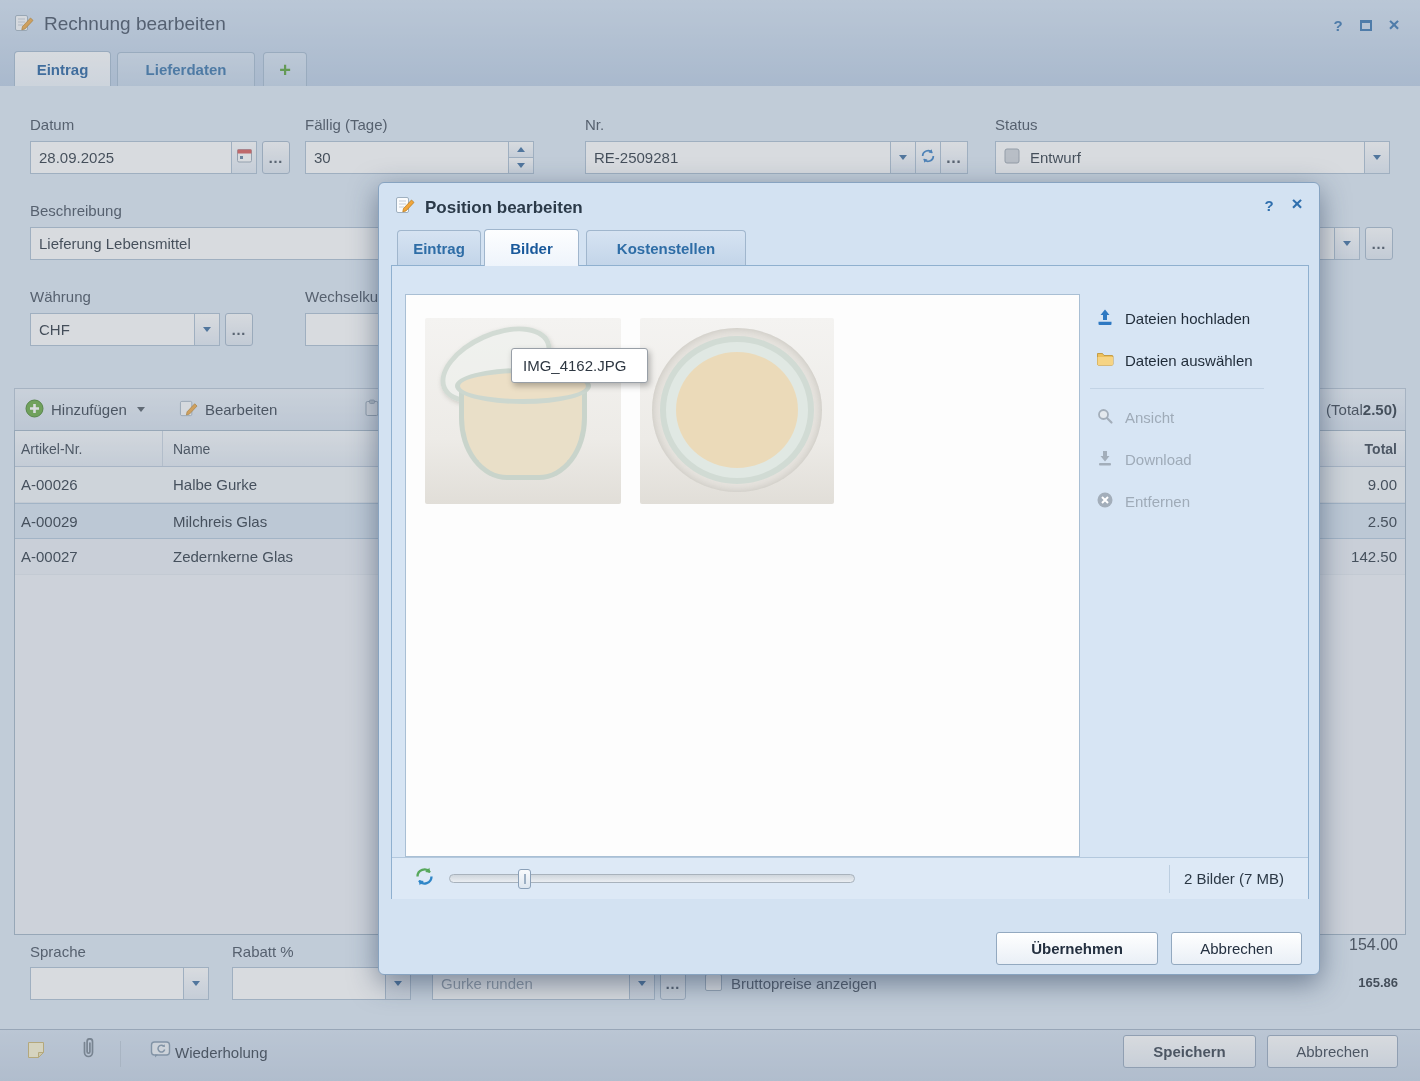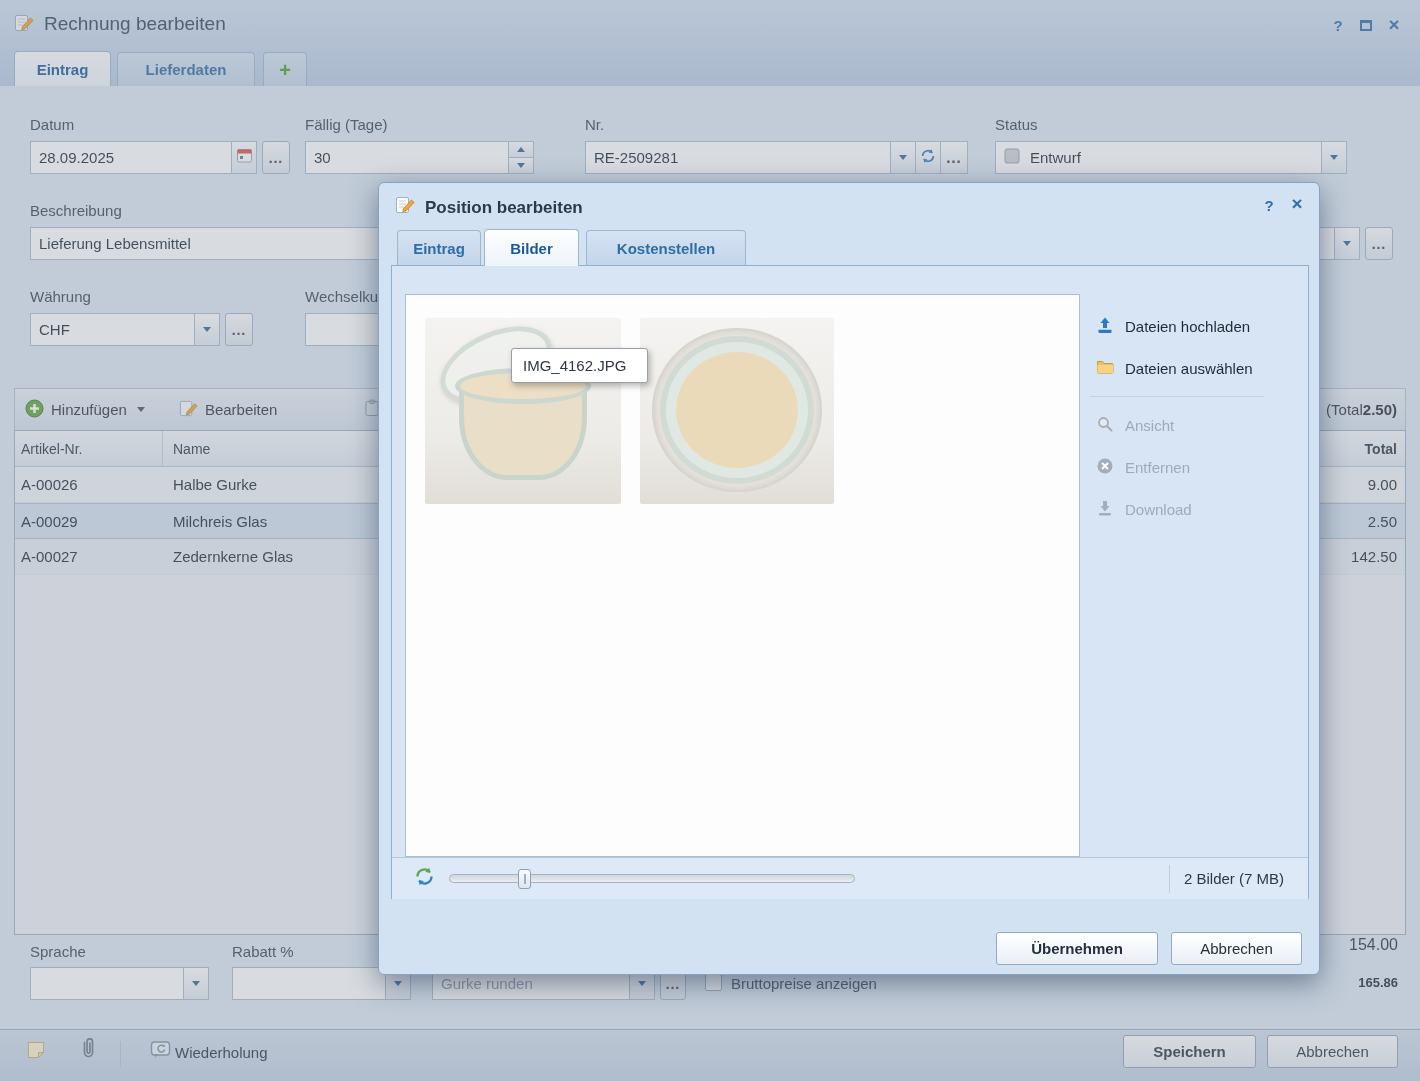--- a/index.html
+++ b/index.html
@@ -186,21 +186,21 @@
             <path d="M4.8 16.6l-.7-4.4 4.3.6z" fill="currentColor"></path>
           </svg></span>
     </div>
     <div class="trig" style="width:28px;">
         <span style="font-weight:700;color:#3f4b5a;letter-spacing:1px;">…</span>
       </div>
   </div>
 
   <div class="lbl" style="left:995px;top:116px;">Status</div>
   <div class="fieldrow" style="left:995px;top:141px;">
-    <div class="inp" style="width:327px;gap:10px;">
+    <div class="inp" style="width:370px;gap:10px;">
       <span><svg width="16" height="16">
             <rect x="1" y="1" width="14" height="14" rx="2" fill="#cfd4da" stroke="#97a1ac"></rect>
           </svg></span>
       <span>Entwurf</span>
     </div>
     <div class="trig">
         <span class="td"></span>
       </div>
   </div>
 
@@ -364,21 +364,21 @@
           <div class="jar-rim rice"></div>
         </div>
         <div class="thumb" style="left:234px;top:23px;width:194px;height:186px;">
           <div class="bowl-outer"></div>
           <div class="bowl-glass"></div>
           <div class="bowl-rice rice"></div>
         </div>
         <div class="tooltip">IMG_4162.JPG</div>
       </div>
 
-      <div class="abs" style="left:688px;top:12px;width:194px;height:591px;padding-top:28px;">
+      <div class="abs" style="left:688px;top:4px;width:194px;height:591px;padding-top:28px;">
         <div class="side-item">
           <span><svg width="18" height="18" viewBox="0 0 18 18">
                 <path d="M9 1.5L13.5 7H11v5H7V7H4.5z" fill="#2e79c2"></path>
                 <path d="M2.5 13.8h13V16a1 1 0 0 1-1 1h-11a1 1 0 0 1-1-1z" fill="#2e79c2"></path>
               </svg></span>
           <span>Dateien hochladen</span>
         </div>
         <div class="side-item">
           <span><svg width="18" height="18" viewBox="0 0 18 18">
                 <path d="M1.5 3.5h5l1.5 2h8a1 1 0 0 1 1 1V14a1.2 1.2 0 0 1-1.2 1.2H2.7A1.2 1.2 0 0 1 1.5 14z" fill="#edc05c" stroke="#bd8f2e" stroke-width="0.8"></path>
@@ -389,31 +389,31 @@
         <div class="side-sep"></div>
         <div class="side-item disabled">
           <span><svg width="18" height="18" viewBox="0 0 18 18">
                 <circle cx="7.5" cy="7.5" r="4.5" fill="#e4e9ee" stroke="#a3aeba" stroke-width="1.8"></circle>
                 <path d="M11 11l4.5 4.5" stroke="#a3aeba" stroke-width="2.2" stroke-linecap="round"></path>
               </svg></span>
           <span>Ansicht</span>
         </div>
         <div class="side-item disabled">
           <span><svg width="18" height="18" viewBox="0 0 18 18">
+                <path d="M9 12.5L4.5 7H7V2h4v5h2.5z" fill="#a3aeba"></path>
+                <rect x="3" y="14" width="12" height="2.6" rx="1" fill="#a3aeba"></rect>
+              </svg></span>
+          <span>Download</span>
+        </div>
+        <div class="side-item disabled">
+          <span><svg width="18" height="18" viewBox="0 0 18 18">
                 <circle cx="9" cy="9" r="7.5" fill="#a3aeba"></circle>
                 <path d="M6 6l6 6M12 6l-6 6" stroke="#fff" stroke-width="2"></path>
               </svg></span>
           <span>Entfernen</span>
-        </div>
-        <div class="side-item disabled">
-          <span><svg width="18" height="18" viewBox="0 0 18 18">
-                <path d="M9 12.5L4.5 7H7V2h4v5h2.5z" fill="#a3aeba"></path>
-                <rect x="3" y="14" width="12" height="2.6" rx="1" fill="#a3aeba"></rect>
-              </svg></span>
-          <span>Download</span>
         </div>
       </div>
 
       <div class="abs btoolbar">
         <span style="margin-left:22px;color:#2f86c8;"><svg width="21" height="21" viewBox="0 0 18 18">
               <path d="M15 9a6 6 0 0 1-10.7 3.7" fill="none" stroke="#2f86c8" stroke-width="2"></path>
               <path d="M3 9a6 6 0 0 1 10.7-3.7" fill="none" stroke="#57a85c" stroke-width="2"></path>
               <path d="M13.2 1.4l.7 4.4-4.3-.6z" fill="#57a85c"></path>
               <path d="M4.8 16.6l-.7-4.4 4.3.6z" fill="#2f86c8"></path>
             </svg></span>

